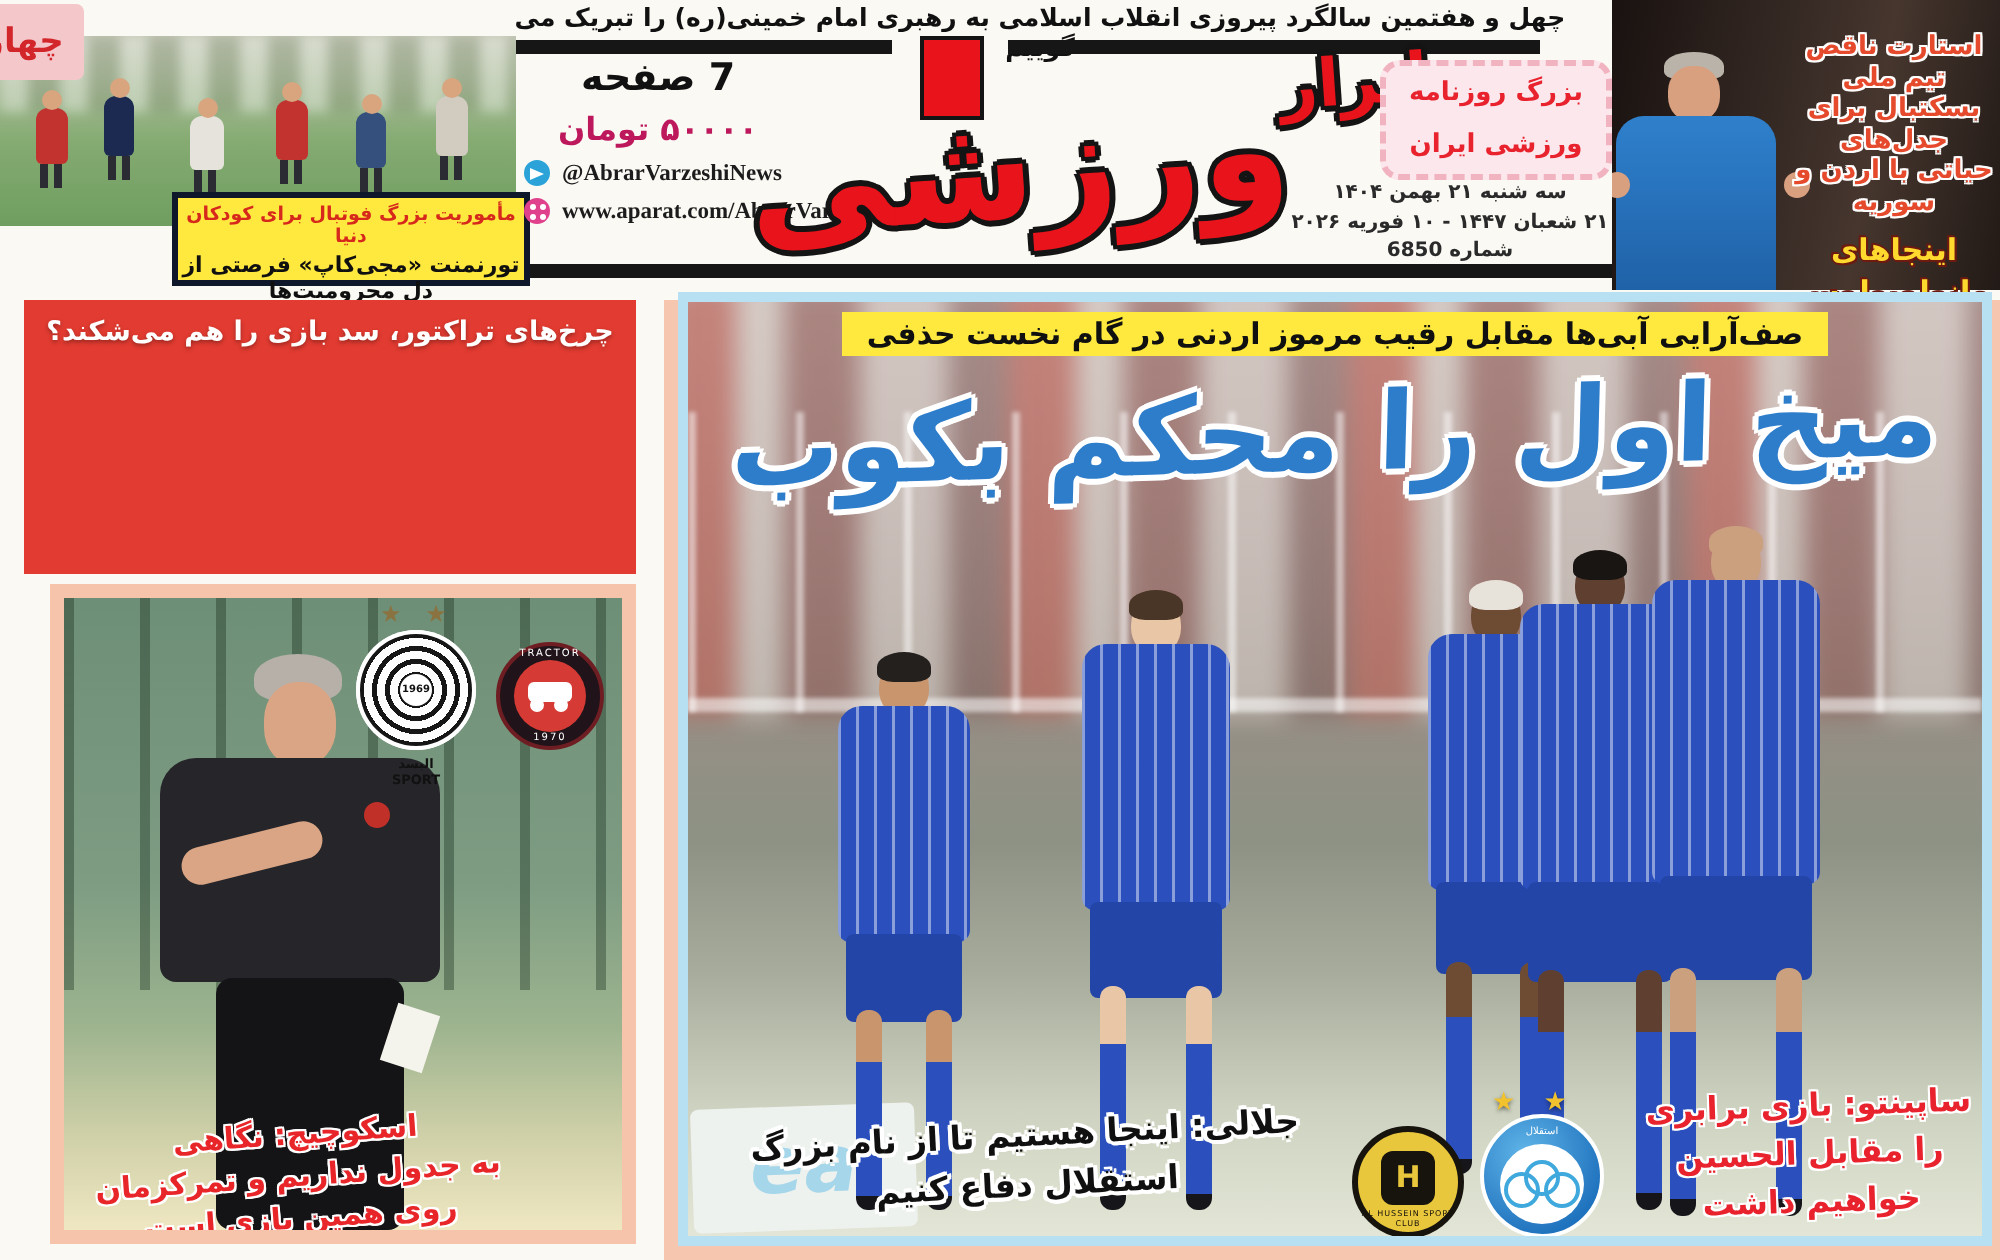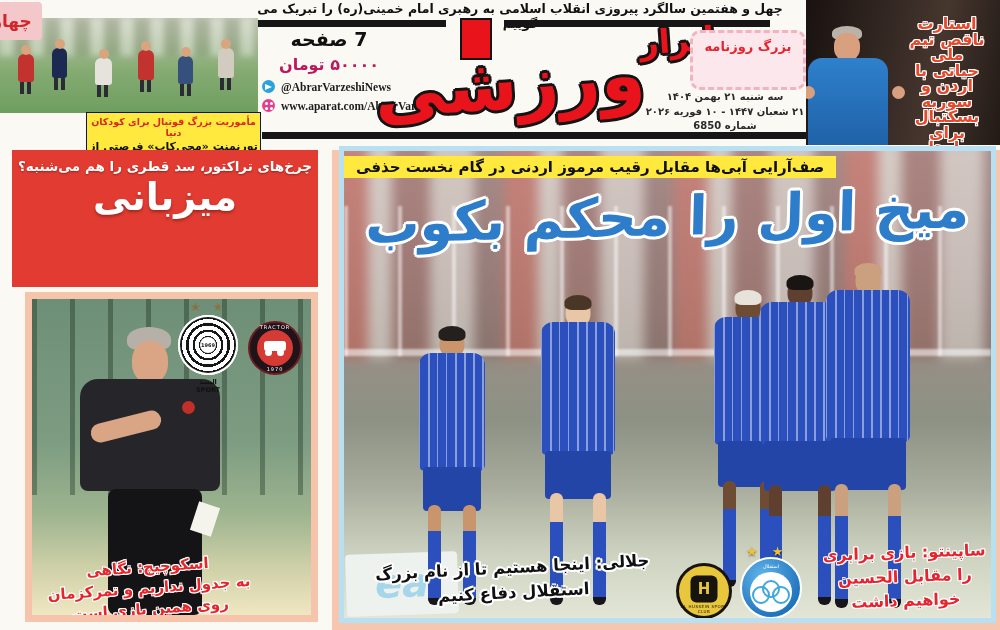--- a/index.html
+++ b/index.html
@@ -28,21 +28,21 @@
 
   
   .kids-photo{left:0;top:18px;width:258px;height:95px;overflow:hidden;
     background:linear-gradient(180deg,#c4c9b6 0%,#a9bb98 25%,#85ab72 55%,#6f9e60 100%);}
   .kids-photo .haze{position:absolute;left:0;top:0;width:100%;height:38px;background:repeating-linear-gradient(90deg,rgba(255,255,255,.35) 0 14px,rgba(120,130,110,.25) 14px 30px);filter:blur(3px);}
   .kid{position:absolute;border-radius:6px 6px 3px 3px;}
   .kid::before{content:"";position:absolute;left:50%;transform:translateX(-50%);top:-9px;width:10px;height:10px;border-radius:50%;background:#d8a57f;}
   .kid::after{content:"";position:absolute;left:2px;bottom:-12px;width:4px;height:12px;background:#2b2b33;box-shadow:7px 0 0 #2b2b33;}
 
   
-  .kids-caption{left:86px;top:112px;width:173px;height:41px;background:#ffe93e;border:1px solid #0f172a;}
+  .kids-caption{left:86px;top:96px;width:173px;height:41px;background:#ffe93e;border:3px solid #0f172a;}
   .kids-kicker{display:block;margin-top:3px;font-size:9.5px;font-weight:bold;color:#d7281c;letter-spacing:-.2px;}
   .kids-title{display:block;margin-top:2px;font-size:11px;font-weight:900;color:#101010;letter-spacing:-.3px;}
 
   
   .pages{left:268px;top:28px;width:122px;font-size:19px;font-weight:bold;color:#111;}
   .price{left:258px;top:55px;width:142px;font-size:16px;font-weight:bold;color:#be185d;}
   .social{left:262px;top:77px;width:210px;}
   .social-row{display:flex;align-items:center;gap:6px;height:19px;direction:ltr;}
   .sicon{width:13px;height:13px;border-radius:4px;flex:0 0 13px;position:relative;}
   .sicon.ig{background:radial-gradient(circle at 30% 100%,#f7d060,#e1306c 60%,#7436b2);}
@@ -64,21 +64,21 @@
   .dates{left:645px;top:90px;width:160px;font-size:10px;font-weight:bold;color:#2a2a2a;line-height:14.5px;}
 
   
   .bball{left:806px;top:0;width:194px;height:145px;overflow:hidden;
      background:linear-gradient(100deg,#191210 0%,#342823 40%,#46362e 65%,#221a16 100%);}
   .bb-coach-hair{left:26px;top:26px;width:30px;height:14px;background:#b9b3aa;border-radius:50% 50% 30% 30%;}
   .bb-coach-head{left:28px;top:33px;width:26px;height:28px;background:#d9a080;border-radius:45%;}
   .bb-coach-torso{left:2px;top:58px;width:80px;height:87px;background:linear-gradient(180deg,#2f80cc,#1f62a8);border-radius:14px 14px 0 0;}
   .bb-hand{width:13px;height:13px;border-radius:50%;background:#d9a080;}
   .bb-text{left:896px;top:16px;width:102px;}
-  .bb-kicker span{display:block;font-size:16px;font-weight:900;color:#e64a2c;line-height:15.5px;}
+  .bb-kicker span{display:block;font-size:13px;font-weight:900;color:#e64a2c;line-height:15.5px;}
   .bb-title{margin-top:6px;}
   .bb-title span{display:block;font-size:15px;font-weight:900;color:#ffd92e;line-height:20.5px;}
 
   
   .red-block{left:12px;top:150px;width:306px;height:137px;background:#e23b31;}
   .red-kicker{display:block;margin-top:8px;font-size:13.5px;font-weight:900;color:#fff;text-shadow:0 1px 2px rgba(0,0,0,.35);}
   .red-title{display:block;font-size:38px;font-weight:900;color:#fff;line-height:47px;text-shadow:0 2px 3px rgba(0,0,0,.3);}
 
   
   .coach-block{left:25px;top:292px;width:293px;height:330px;border:7px solid #f6c3ab;box-sizing:border-box;overflow:hidden;
@@ -113,21 +113,21 @@
   .salmon-back{left:332px;top:150px;width:668px;height:480px;background:#f7c6ae;}
   .main-frame{left:339px;top:146px;width:657px;height:477px;border:5px solid #b7e0f3;box-sizing:border-box;overflow:hidden;
      background:linear-gradient(180deg,#c4b6b2 0%,#b5a7a3 18%,#a79c96 32%,#958f85 46%,#8d9285 58%,#a8ac9c 72%,#cdd2c0 86%,#e3e6d6 100%);}
   .crowd{position:absolute;left:-10px;top:-8px;width:105%;height:215px;
      background:repeating-linear-gradient(90deg,rgba(196,90,78,.55) 0 34px,rgba(232,224,218,.5) 34px 58px,rgba(140,74,70,.45) 58px 96px,rgba(225,215,210,.5) 96px 140px,rgba(110,60,60,.35) 140px 170px);
      filter:blur(6px);}
   .posts{position:absolute;left:0;top:55px;width:100%;height:150px;
      background:repeating-linear-gradient(90deg,rgba(255,255,255,.5) 0 4px,transparent 4px 54px);filter:blur(1px);}
   .rail{position:absolute;left:0;top:198px;width:100%;height:7px;background:rgba(255,255,255,.55);filter:blur(1px);}
 
-  .main-kicker-wrap{position:absolute;left:0;top:5px;width:100%;z-index:6;}
+  .main-kicker-wrap{position:absolute;left:0;top:5px;width:100%;text-align:center;z-index:6;}
   .main-kicker{display:inline-block;background:#ffe93e;padding:2px 12px;font-size:15px;font-weight:900;color:#101010;}
   .main-headline{position:absolute;left:0;top:26px;width:100%;text-align:center;z-index:6;
      font-size:54px;font-weight:900;color:#2e7dcb;line-height:80px;transform:rotate(-1.5deg) skewX(-3deg);}
 
   
   .player{position:absolute;z-index:3;}
   .player .hair{position:absolute;left:50%;transform:translateX(-50%);top:-3px;width:27px;height:15px;border-radius:50% 50% 30% 30%;background:var(--hair);z-index:2;}
   .player .head{position:absolute;left:50%;transform:translateX(-50%);top:0;width:25px;height:29px;border-radius:50% 50% 45% 45%;background:var(--skin);}
   .player .torso{position:absolute;left:0;right:0;top:24px;height:var(--th);border-radius:12px 12px 6px 6px;
      background:#2b50bd;background-image:repeating-linear-gradient(90deg,rgba(255,255,255,.45) 0 1.5px,transparent 1.5px 9px);}
@@ -198,51 +198,51 @@
       <span class="sicon ap"></span>
       <span class="shandle">www.aparat.com/AbrarVarzeshi</span>
     </div>
   </div>
 
   <div class="abs logo-varzeshi fa ctr obk">ورزشی</div>
   <div class="abs logo-abrar fa ctr obk">ابرار</div>
 
   <div class="abs first-badge fa ctr">
     <span>بزرگ روزنامه</span>
+    <span>ورزشی ایران</span>
   </div>
   <div class="abs dates fa ctr">
     <div>سه شنبه ۲۱ بهمن ۱۴۰۴</div>
     <div>۲۱ شعبان ۱۴۴۷ - ۱۰ فوریه ۲۰۲۶</div>
     <div>شماره 6850</div>
   </div>
 
   <div class="abs bball">
     <div class="abs bb-coach-hair"></div>
     <div class="abs bb-coach-head"></div>
     <div class="abs bb-coach-torso"></div>
     <div class="abs bb-hand" style="left:-4px;top:86px;"></div>
     <div class="abs bb-hand" style="left:86px;top:86px;"></div>
   </div>
   <div class="abs bb-text fa ctr">
     <div class="bb-kicker">
       <span class="owl">استارت ناقص تیم ملی</span>
+      <span class="owl">بسکتبال برای جدل‌های</span>
       <span class="owl">حیاتی با اردن و سوریه</span>
-      <span class="owl">بسکتبال برای جدل‌های</span>
     </div>
     <div class="bb-title">
       <span class="odr">اینجا‌های</span>
       <span class="odr">مانولوپولوس</span>
       <span class="odr">برای پنجره دوم</span>
       <span class="odr">جام‌جهانی</span>
     </div>
   </div>
 
   <div class="abs red-block fa ctr">
-    <span class="red-kicker">چرخ‌های تراکتور، سد قطری را هم می‌شنبه؟</span>
-    <span class="red-title">میزبانی</span>
+    <span class="red-kicker">چرخ‌های تراکتور، سد بازی را هم می‌شکند؟</span>
   </div>
 
   <div class="abs coach-block">
     <div class="fence"></div>
     <div class="abs c-hair"></div>
     <div class="abs c-face"></div>
     <div class="abs c-torso"></div>
     <div class="abs c-badge"></div>
     <div class="abs c-arm"></div>
     <div class="abs c-pants"></div>

